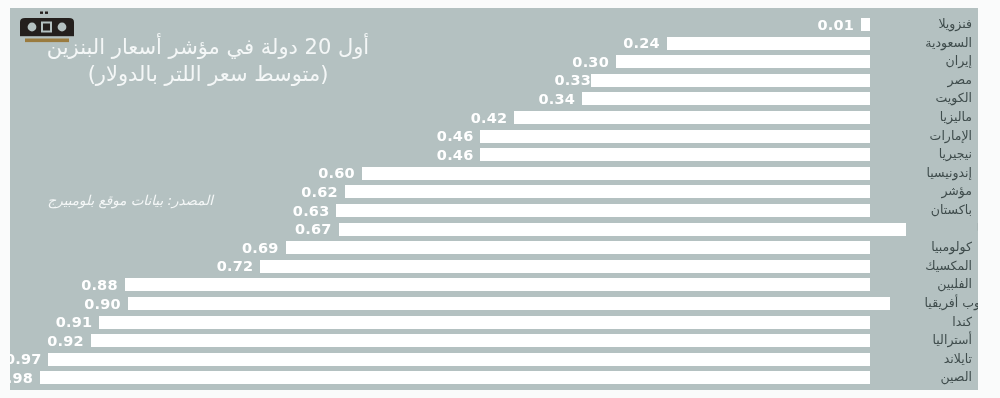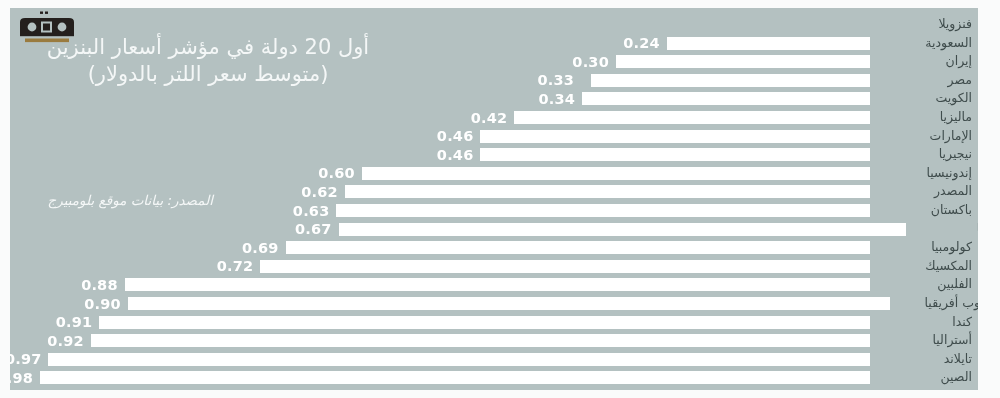--- a/index.html
+++ b/index.html
@@ -155,40 +155,44 @@
 
     <div id="title-block">
       <div class="title-line">أول 20 دولة في مؤشر أسعار البنزين</div>
       <div class="title-line">(متوسط سعر اللتر بالدولار)</div>
     </div>
 
     <div id="source-note">المصدر: بيانات موقع بلومبيرج</div>
 
     <div id="chart">
         <div class="row" style="top: 8px;">
+          <div class="row-track">
+            <div class="bar" style="width: 9px;"></div>
+            <div class="bar-value" style="right: 16px;">0.01</div>
+          </div>
           <div class="row-label">فنزويلا</div>
         </div>
         <div class="row" style="top: 26.6px;">
           <div class="row-track">
             <div class="bar" style="width: 203.265px;"></div>
             <div class="bar-value" style="right: 210.265px;">0.24</div>
           </div>
           <div class="row-label">السعودية</div>
         </div>
         <div class="row" style="top: 45.2px;">
           <div class="row-track">
             <div class="bar" style="width: 254.082px;"></div>
             <div class="bar-value" style="right: 261.082px;">0.30</div>
           </div>
           <div class="row-label">إيران</div>
         </div>
         <div class="row" style="top: 63.8px;">
           <div class="row-track">
             <div class="bar" style="width: 279.49px;"></div>
-            <div class="bar-value" style="right: 296px;">0.33</div>
+            <div class="bar-value" style="right: 279px;">0.33</div>
           </div>
           <div class="row-label">مصر</div>
         </div>
         <div class="row" style="top: 82.4px;">
           <div class="row-track">
             <div class="bar" style="width: 287.959px;"></div>
             <div class="bar-value" style="right: 294.959px;">0.34</div>
           </div>
           <div class="row-label">الكويت</div>
         </div>
@@ -218,21 +222,21 @@
             <div class="bar" style="width: 508.163px;"></div>
             <div class="bar-value" style="right: 515.163px;">0.60</div>
           </div>
           <div class="row-label">إندونيسيا</div>
         </div>
         <div class="row" style="top: 175.4px;">
           <div class="row-track">
             <div class="bar" style="width: 525.102px;"></div>
             <div class="bar-value" style="right: 532.102px;">0.62</div>
           </div>
-          <div class="row-label">المصدر</div>
+          <div class="row-label">مؤشر</div>
         </div>
         <div class="row" style="top: 194px;">
           <div class="row-track">
             <div class="bar" style="width: 533.571px;"></div>
             <div class="bar-value" style="right: 540.571px;">0.63</div>
           </div>
           <div class="row-label">باكستان</div>
         </div>
         <div class="row" style="top: 212.6px; padding-left: 36px;">
           <div class="row-track">

